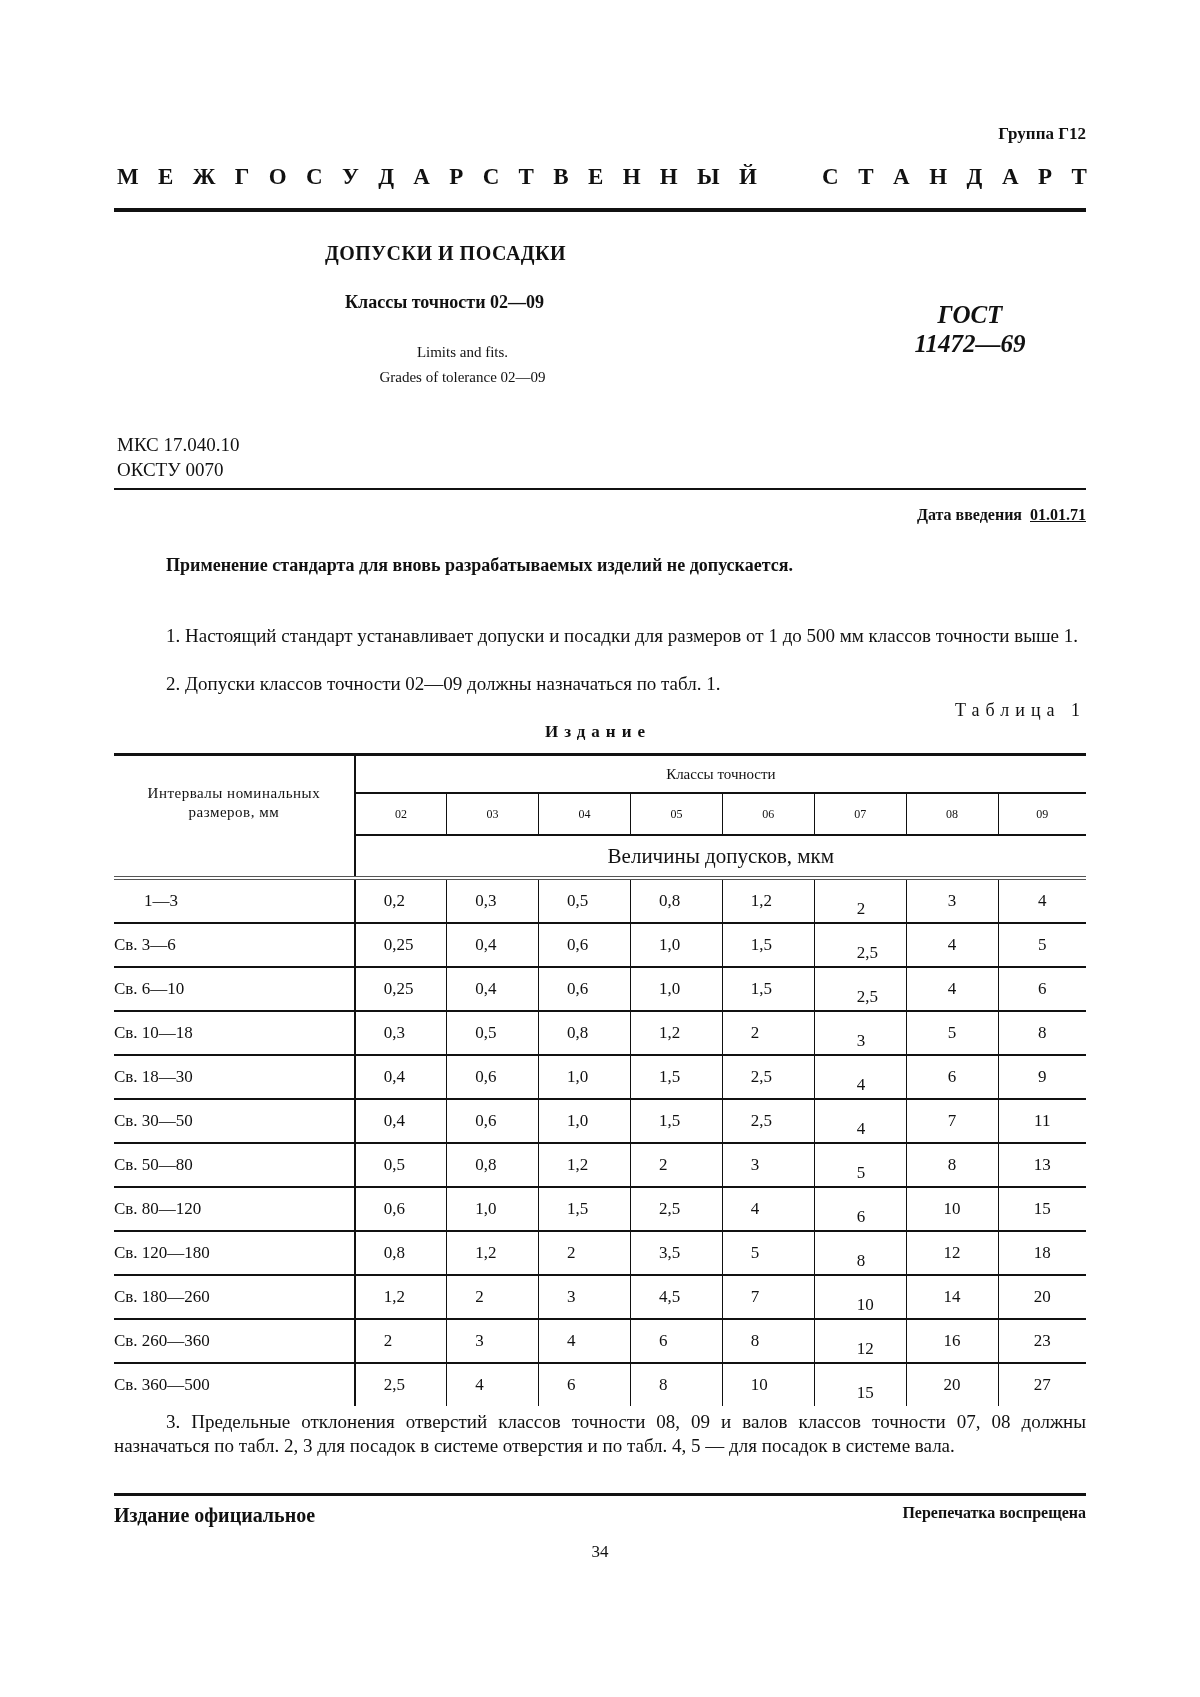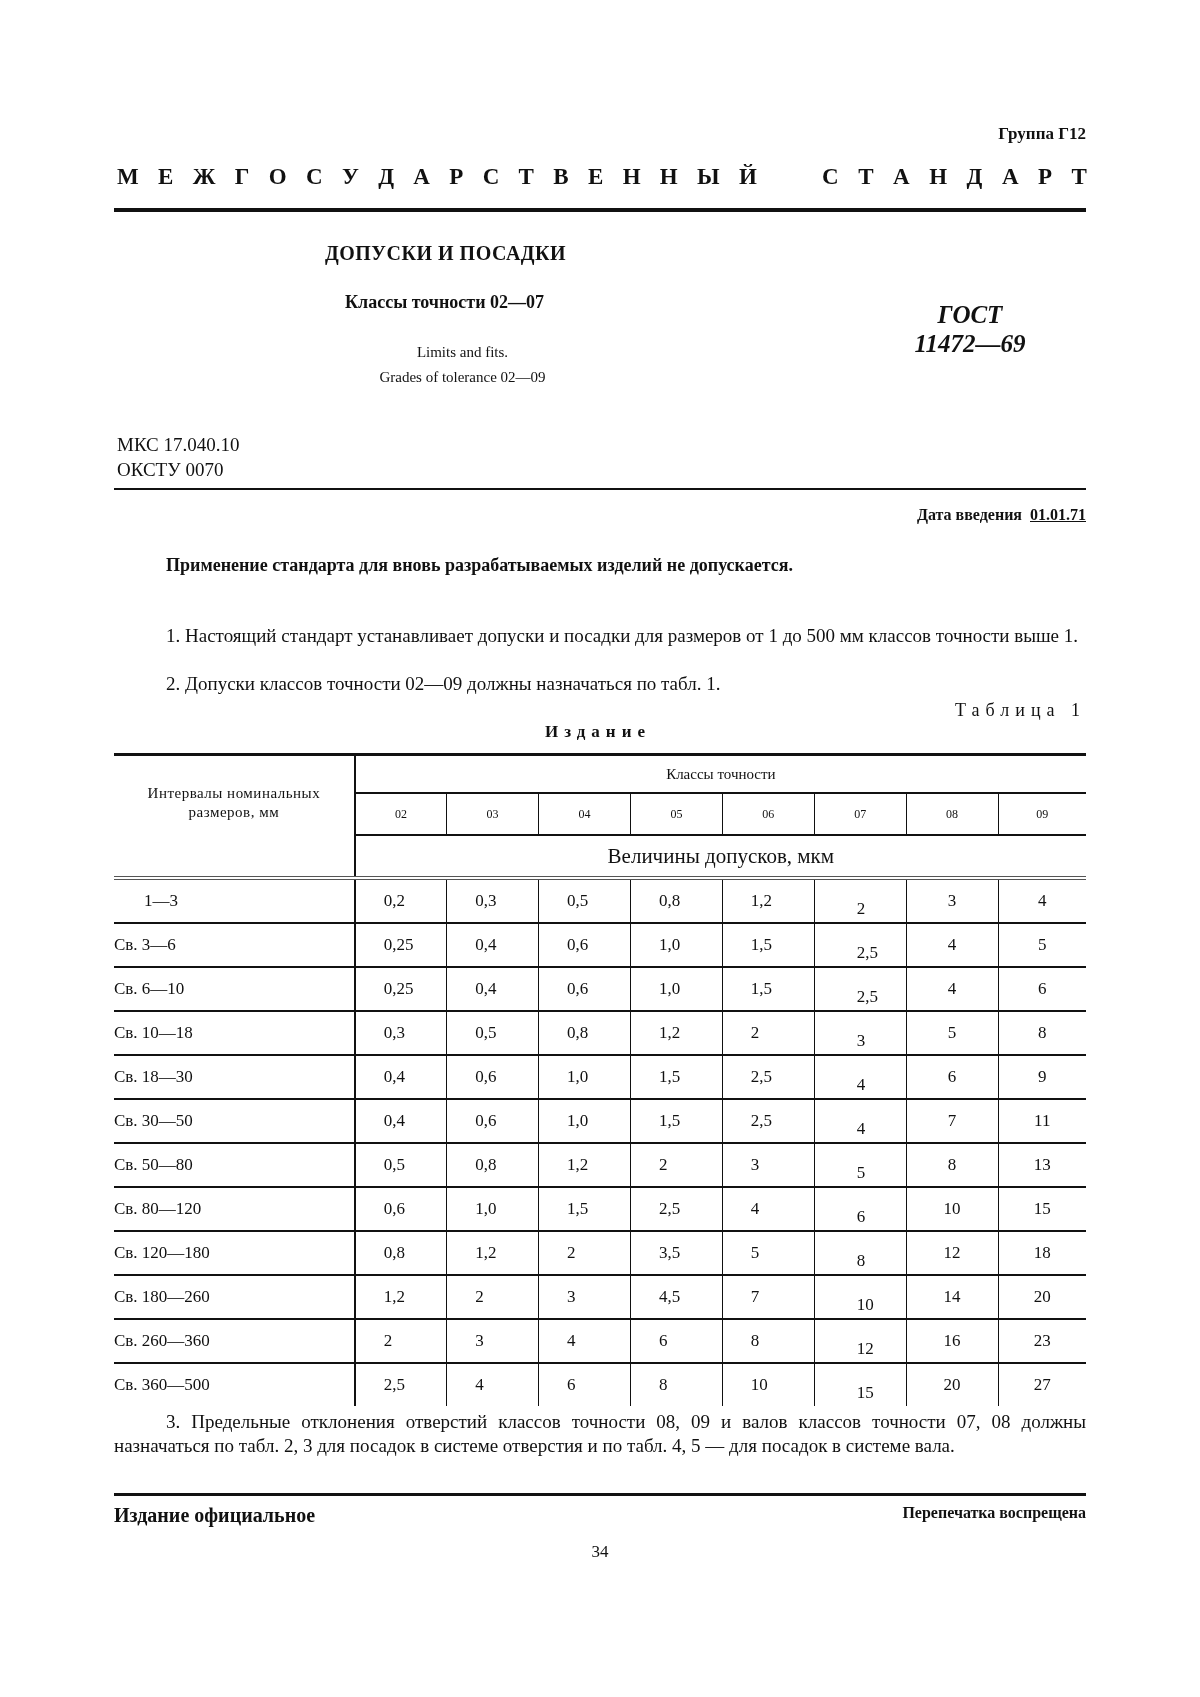--- a/index.html
+++ b/index.html
@@ -77,21 +77,21 @@
       <span>Н</span>
       <span>Д</span>
       <span>А</span>
       <span>Р</span>
       <span>Т</span>
     </span>
 </div>
 <div class="abs rule-thick" style="top:208px;"></div>
 
 <div class="abs title">ДОПУСКИ  И  ПОСАДКИ</div>
-<div class="abs subtitle">Классы точности 02—07</div>
+<div class="abs subtitle">Классы точности 02—09</div>
 <div class="abs en">
   <div>Limits and fits.</div>
   <div>Grades of tolerance 02—09</div>
 </div>
 <div class="abs gost">
   <div>ГОСТ</div>
   <div>11472—69</div>
 </div>
 
 <div class="abs codes">

